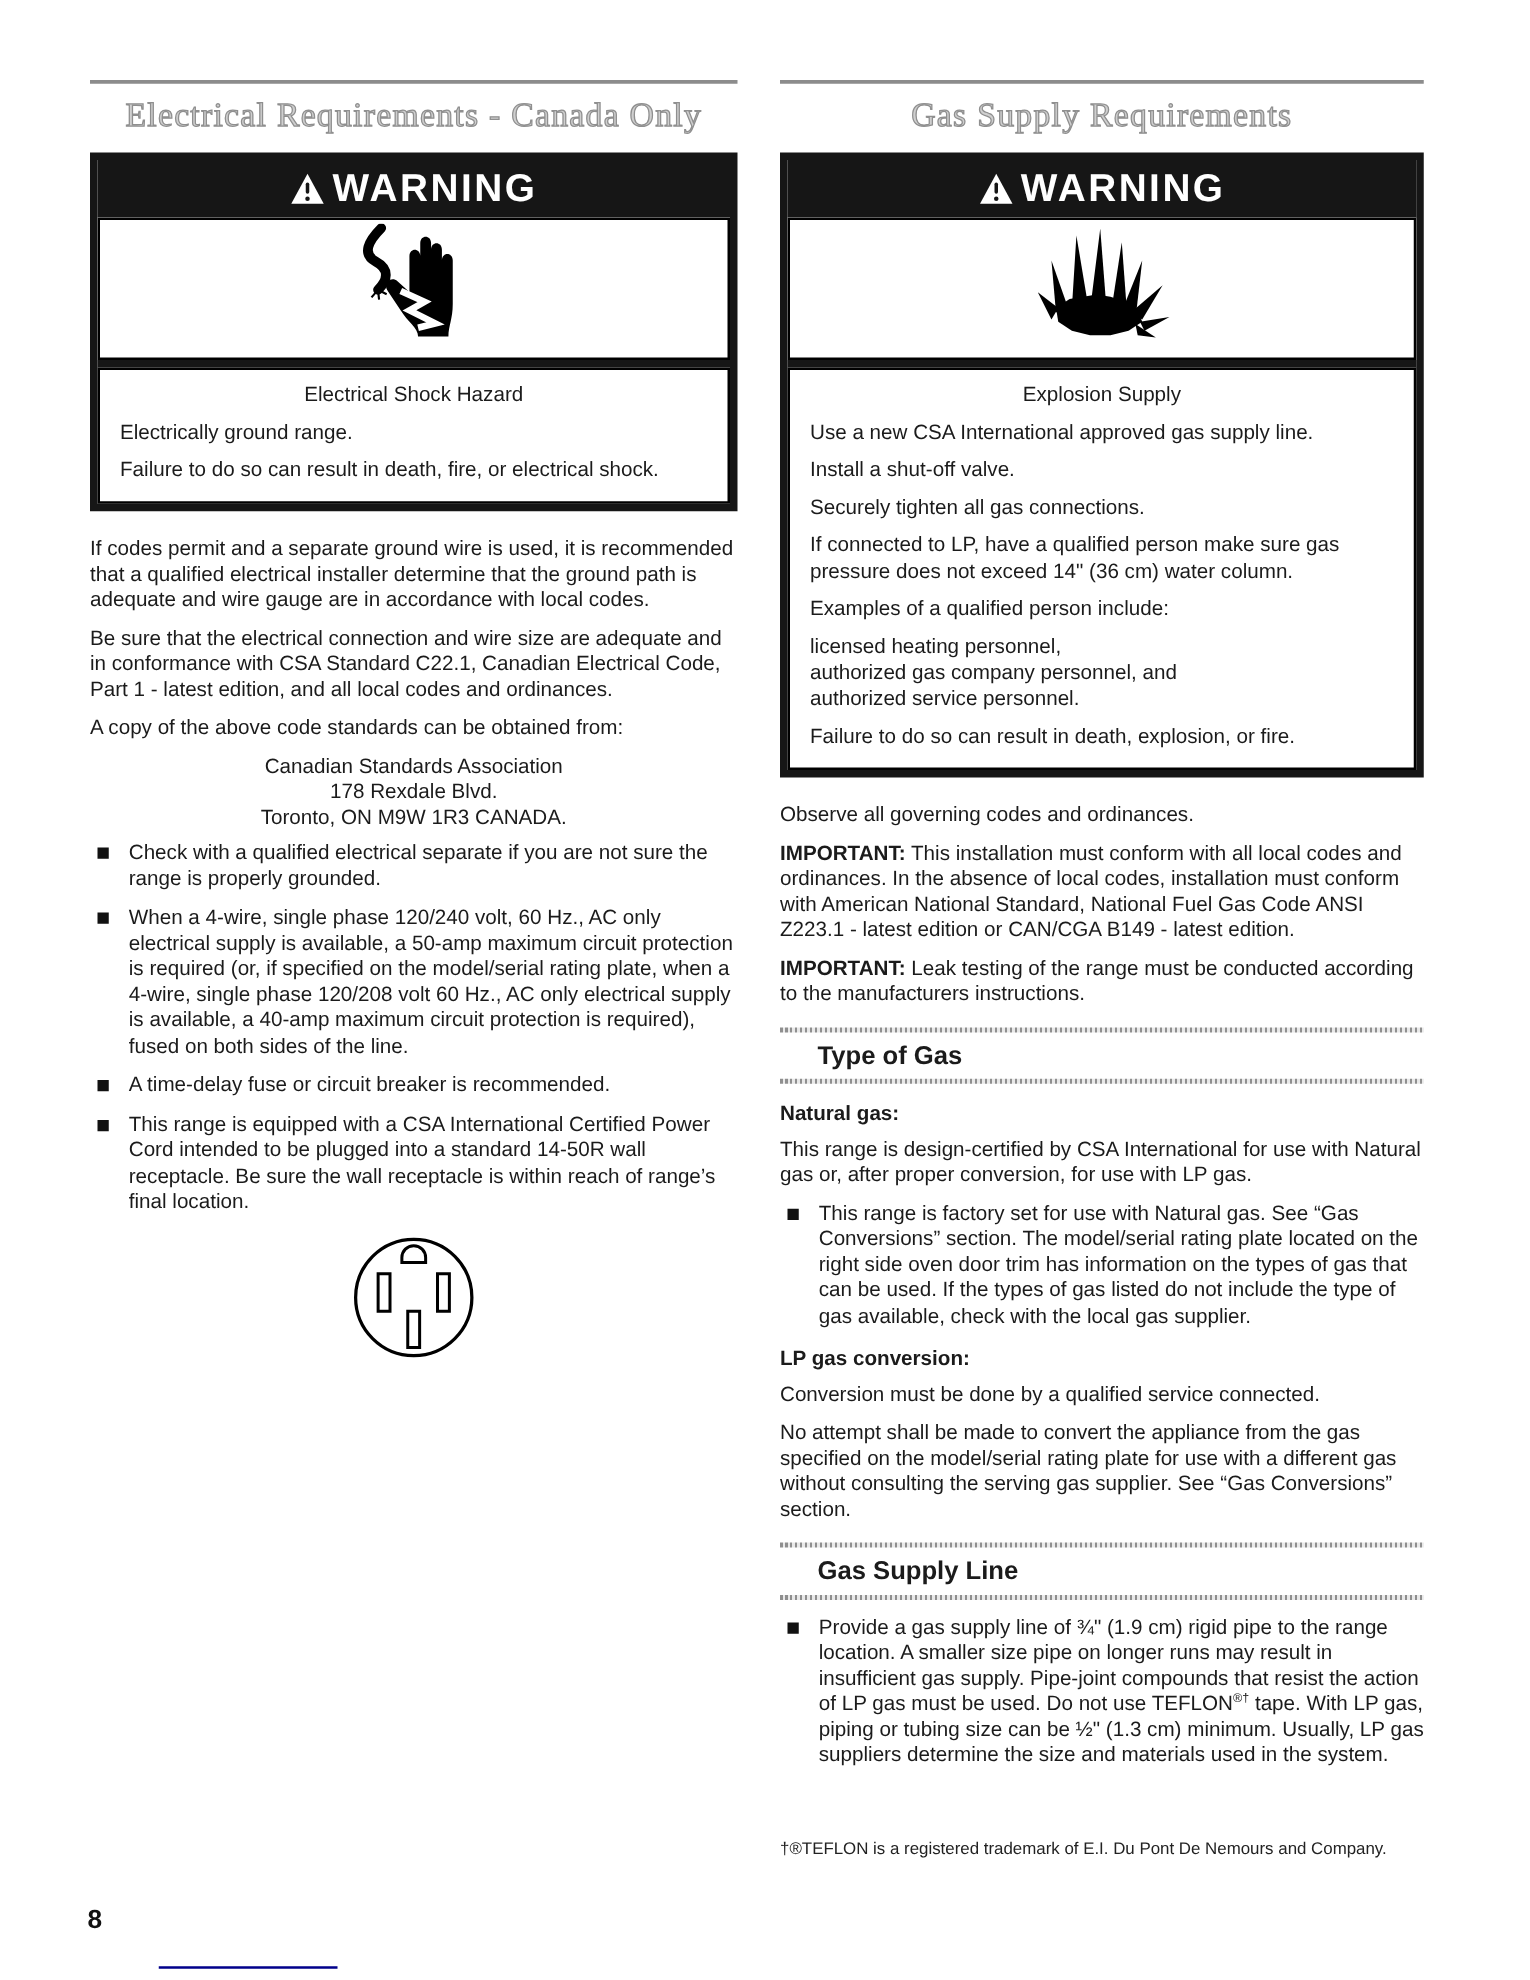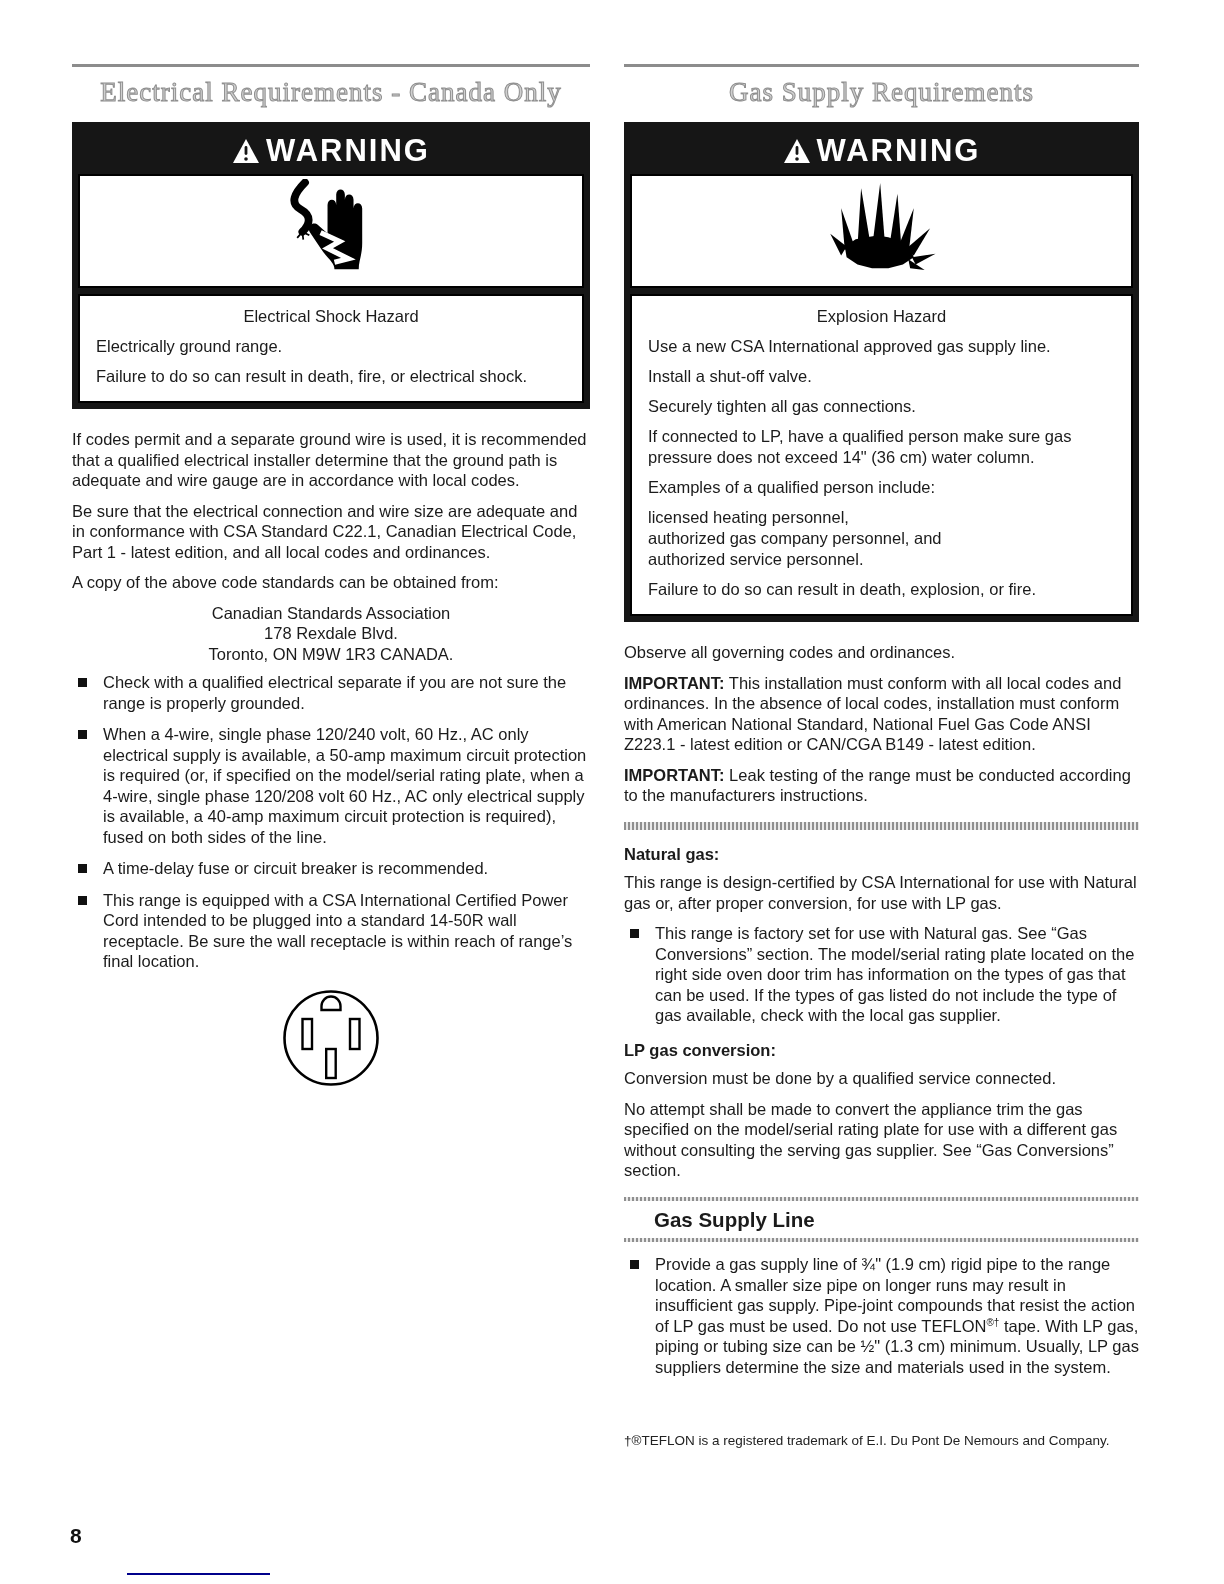--- a/index.html
+++ b/index.html
@@ -195,53 +195,54 @@
             <polygon points="82,14 74,66 86,68" fill="#000"></polygon>
             <polygon points="100,30 84,70 95,74" fill="#000"></polygon>
             <polygon points="118,52 90,76 100,82" fill="#000"></polygon>
             <polygon points="8,58 26,72 20,82" fill="#000"></polygon>
             <polygon points="124,80 98,84 102,92" fill="#000"></polygon>
             <polygon points="112,98 94,86 96,96" fill="#000"></polygon>
           </svg>
         </div>
         <div class="warn-divider"></div>
         <div class="warn-text-panel">
-          <div class="hazard-title">Explosion Hazard</div>
+          <div class="hazard-title">Explosion Supply</div>
           <p>Use a new CSA International approved gas supply line.</p>
           <p>Install a shut-off valve.</p>
           <p>Securely tighten all gas connections.</p>
           <p>If connected to LP, have a qualified person make sure gas pressure does not exceed 14" (36 cm) water column.</p>
           <p>Examples of a qualified person include:</p>
           <p class="tight">licensed heating personnel,</p>
           <p class="tight">authorized gas company personnel, and</p>
           <p>authorized service personnel.</p>
           <p>Failure to do so can result in death, explosion, or fire.</p>
         </div>
       </div>
 
       <div class="body-text">
         <p>Observe all governing codes and ordinances.</p>
         <p><b>IMPORTANT:</b><span> This installation must conform with all local codes and ordinances. In the absence of local codes, installation must conform with American National Standard, National Fuel Gas Code ANSI Z223.1 - latest edition or CAN/CGA B149 - latest edition.</span></p>
         <p><b>IMPORTANT:</b><span> Leak testing of the range must be conducted according to the manufacturers instructions.</span></p>
 
         <div class="section-block">
           <div class="sec-rule"></div>
+          <div class="sec-head">Type of Gas</div>
           <div class="sec-rule"></div>
         </div>
 
         <div class="bold-head">Natural gas:</div>
         <p>This range is design-certified by CSA International for use with Natural gas or, after proper conversion, for use with LP gas.</p>
         <div class="bullet">
           <div class="sq"></div>
           <div class="btext">This range is factory set for use with Natural gas. See “Gas Conversions” section. The model/serial rating plate located on the right side oven door trim has information on the types of gas that can be used. If the types of gas listed do not include the type of gas available, check with the local gas supplier.</div>
         </div>
 
         <div class="bold-head">LP gas conversion:</div>
         <p>Conversion must be done by a qualified service connected.</p>
-        <p>No attempt shall be made to convert the appliance trim the gas specified on the model/serial rating plate for use with a different gas without consulting the serving gas supplier. See “Gas Conversions” section.</p>
+        <p>No attempt shall be made to convert the appliance from the gas specified on the model/serial rating plate for use with a different gas without consulting the serving gas supplier. See “Gas Conversions” section.</p>
 
         <div class="section-block">
           <div class="sec-rule"></div>
           <div class="sec-head">Gas Supply Line</div>
           <div class="sec-rule"></div>
         </div>
 
         <div class="bullet">
           <div class="sq"></div>
           <div class="btext"><span>Provide a gas supply line of ¾" (1.9 cm) rigid pipe to the range location. A smaller size pipe on longer runs may result in insufficient gas supply. Pipe-joint compounds that resist the action of LP gas must be used. Do not use TEFLON</span><sup>®†</sup><span> tape. With LP gas, piping or tubing size can be ½" (1.3 cm) minimum. Usually, LP gas suppliers determine the size and materials used in the system.</span></div>

